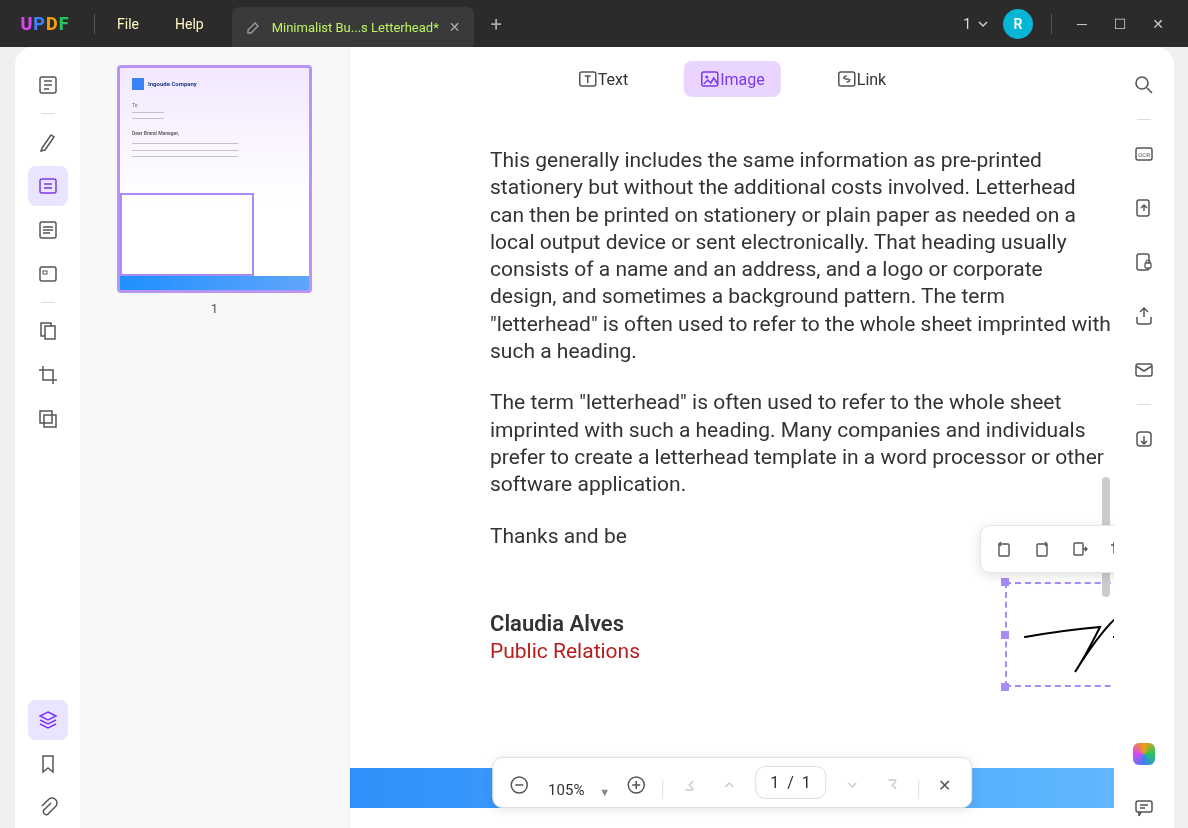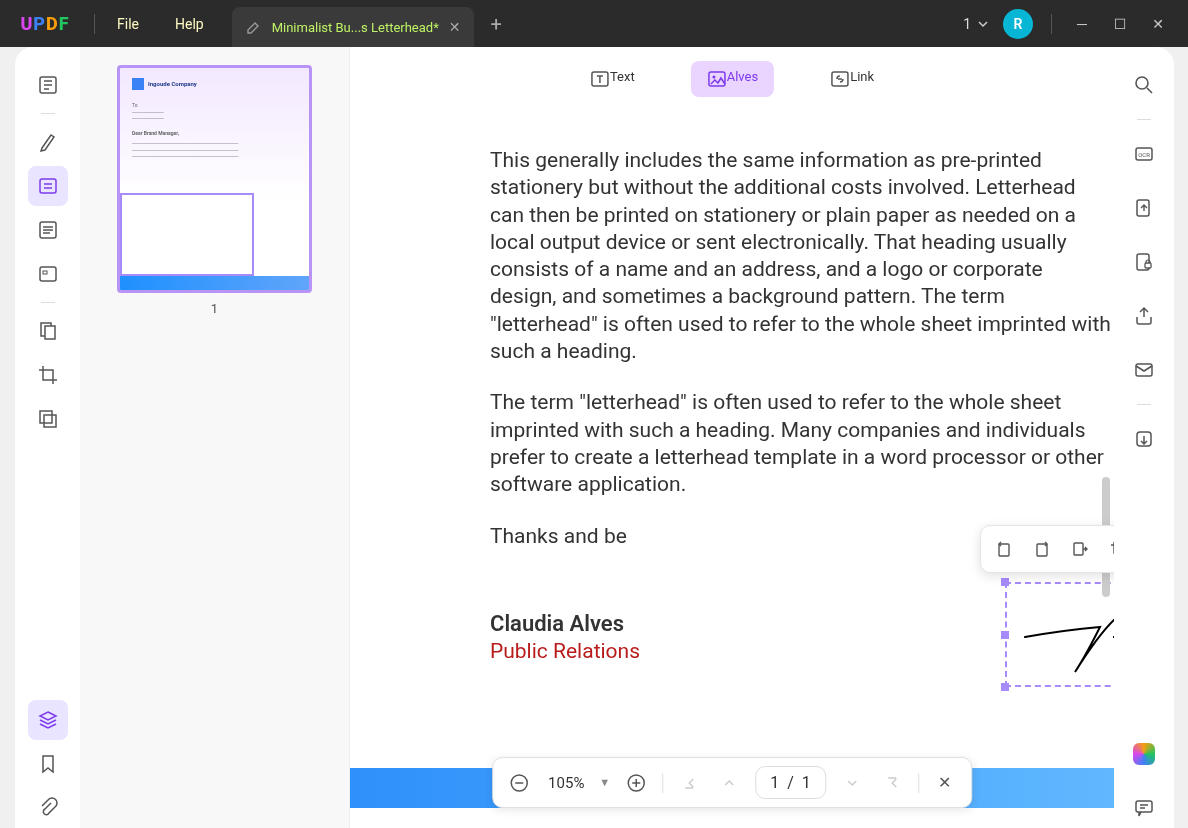--- a/index.html
+++ b/index.html
@@ -31,39 +31,39 @@
 .thumb{width:195px;height:228px;border:3px solid #b794f6;border-radius:4px;background:linear-gradient(to bottom,#f3e8ff,#fff 60%);position:relative;overflow:hidden}
 .thumb-bottom{position:absolute;bottom:0;left:0;right:0;height:14px;background:linear-gradient(90deg,#1e90ff,#60a5fa)}
 .thumb-sel{position:absolute;top:125px;left:0;right:55px;bottom:14px;border:2px solid #a78bfa}
 .thumb-label{margin-top:8px;color:#555;font-size:13px}
 .thumb-content{padding:10px 12px;font-size:5px;color:#666;line-height:1.3}
 .thumb-logo{display:flex;gap:4px;align-items:center;margin-bottom:6px}
 .thumb-logo-icon{width:12px;height:12px;background:#3b82f6}
 .thumb-logo-text{font-size:6px;font-weight:700;color:#1e3a8a}
 .doc-area{flex:1;position:relative;background:#fff;overflow:hidden}
 .edit-toolbar{position:absolute;top:14px;left:50%;transform:translateX(-50%);display:flex;gap:40px;align-items:center;z-index:5}
-.et-btn{display:flex;align-items:flex-start;padding:8px 16px;border-radius:8px;cursor:pointer;font-size:13px;color:#333}
+.et-btn{display:flex;align-items:flex-end;padding:8px 16px;border-radius:8px;cursor:pointer;font-size:16px;color:#333}
 .et-btn.active{background:#e9d5ff;color:#7c3aed}
 .doc-page{position:absolute;top:0;left:0;right:0;bottom:0;padding:100px 0 0 140px;font-size:21px;color:#333;line-height:1.3}
 .doc-page p{margin-bottom:24px}
 .sig-name{font-weight:600;font-size:22px;margin-top:60px}
 .sig-role{font-size:21px;color:#b91c1c}
 .blue-strip{position:absolute;bottom:20px;left:0;right:0;height:40px;background:linear-gradient(90deg,#2e90fa,#61b8ff)}
 .scroll-thumb{position:absolute;right:4px;top:430px;width:8px;height:120px;background:#ccc;border-radius:4px}
 .selected-image{position:absolute;left:655px;top:535px;width:335px;height:105px}
 .sel-border{position:absolute;inset:0;border:2px dashed #a78bfa}
 .handle{position:absolute;width:8px;height:8px;background:#a78bfa}
 .h-tl{top:-4px;left:-4px}.h-bl{bottom:-4px;left:-4px}
 .h-ml{top:calc(50% - 4px);left:-4px}
 .floating-tb{position:absolute;left:630px;top:478px;background:#fff;border:1px solid #e5e5e5;border-radius:10px;box-shadow:0 3px 12px rgba(0,0,0,0.12);display:flex;align-items:center;padding:6px;gap:4px;z-index:10}
 .ft-btn{width:34px;height:34px;display:flex;align-items:center;justify-content:center;cursor:pointer;color:#555;border-radius:6px}
 .right-tools{width:60px;display:flex;flex-direction:column;align-items:center;padding-top:18px;gap:14px}
 .rt-btn{width:40px;height:40px;display:flex;align-items:center;justify-content:center;cursor:pointer;color:#555;border-radius:8px}
 .rt-sep{width:14px;height:1px;background:#ddd}
-.zoom-bar{position:absolute;bottom:20px;left:50%;transform:translateX(-50%);background:#fff;border:1px solid #e0e0e0;border-radius:10px;box-shadow:0 2px 10px rgba(0,0,0,0.1);display:flex;align-items:center;padding:8px 12px;gap:12px;z-index:20}
+.zoom-bar{position:absolute;bottom:20px;left:50%;transform:translateX(-50%);background:#fff;border:1px solid #e0e0e0;border-radius:10px;box-shadow:0 2px 10px rgba(0,0,0,0.1);display:flex;align-items:flex-end;padding:8px 12px;gap:12px;z-index:20}
 .zb-btn{width:28px;height:28px;display:flex;align-items:center;justify-content:center;cursor:pointer;color:#555;border-radius:6px}
 .zb-btn.dim{color:#ccc}
 .zb-sep{width:1px;height:20px;background:#e0e0e0}
 .zoom-val{font-size:15px;color:#333;min-width:42px;text-align:center}
 .zoom-caret{color:#888;font-size:11px}
 .page-input{display:flex;align-items:center;gap:8px;border:1px solid #ddd;border-radius:10px;padding:6px 14px;font-size:16px;color:#333}
 svg{display:block}
 .signature-svg{position:absolute;inset:0}
 .right-spacer{flex:1}
 .ai-icon{background:conic-gradient(#f59e0b,#22c55e,#3b82f6,#d946ef,#f59e0b);width:22px;height:22px;border-radius:6px}
@@ -206,21 +206,21 @@
             <path d="M7 7h6M10 7v7" stroke="#555" stroke-width="1.5"></path>
           </svg>
         <span>Text</span>
       </div>
       <div class="et-btn active">
         <svg width="20" height="20" viewBox="0 0 20 20">
             <rect x="2" y="3" width="16" height="14" rx="2" stroke="#7c3aed" fill="none" stroke-width="1.5"></rect>
             <circle cx="7" cy="8" r="1.5" fill="#7c3aed"></circle>
             <path d="M4 15l4-4 3 3 3-5 4 6" stroke="#7c3aed" fill="none" stroke-width="1.5"></path>
           </svg>
-        <span>Alves</span>
+        <span>Image</span>
       </div>
       <div class="et-btn">
         <svg width="20" height="20" viewBox="0 0 20 20">
             <rect x="2" y="3" width="16" height="14" rx="2" stroke="#555" fill="none" stroke-width="1.5"></rect>
             <path d="M7 10a3 3 0 013-3h0M13 10a3 3 0 01-3 3h0M8 10h4" stroke="#555" fill="none" stroke-width="1.5"></path>
           </svg>
         <span>Link</span>
       </div>
     </div>
 

